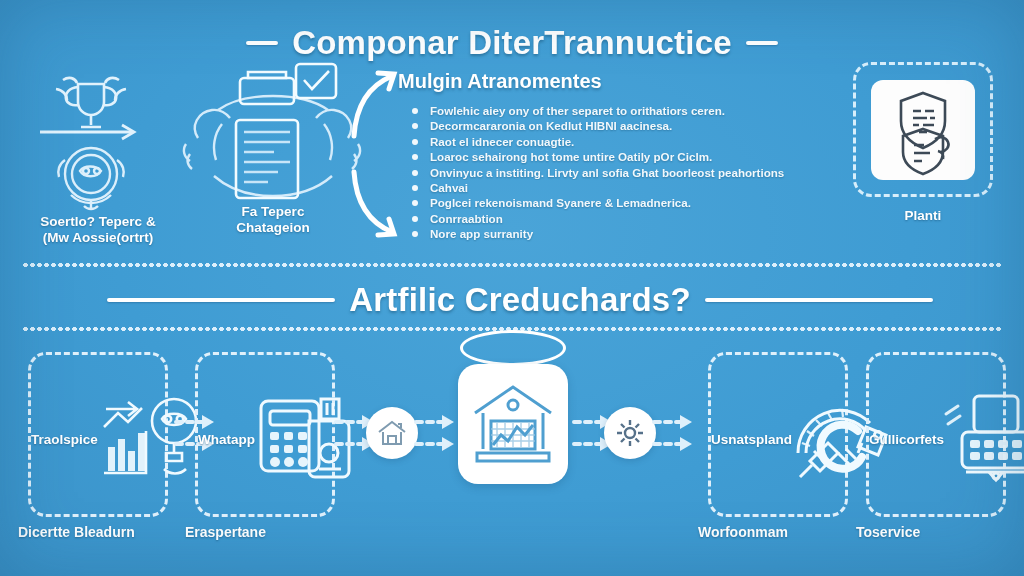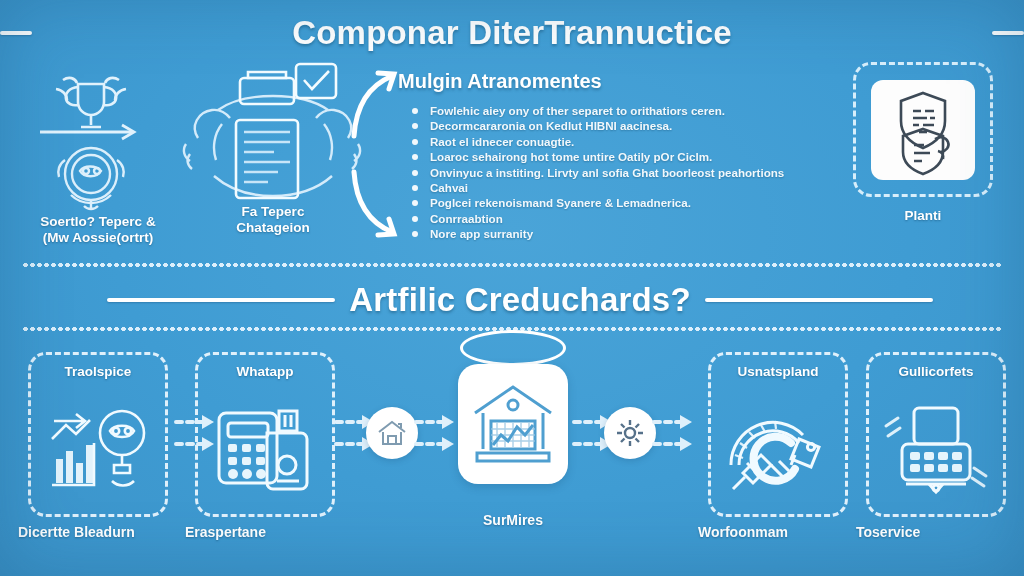--- a/index.html
+++ b/index.html
@@ -18,21 +18,21 @@
      box-shadow: inset 0 0 70px rgba(20,80,120,.28);
      pointer-events:none;}
 
   
   .hdr{position:absolute;left:0;width:1024px;display:flex;align-items:center;
        justify-content:center;gap:14px;}
   .hdr .rule{height:4px;background:#ffffff;border-radius:2px;flex:0 0 auto;
        box-shadow:0 1px 2px rgba(20,70,110,.35);}
   .hdr .txt{font-size:33px;font-weight:bold;letter-spacing:.2px;
        text-shadow:0 2px 3px rgba(17,70,105,.45);white-space:nowrap;}
-  #hdr1{top:14px;justify-content:space-between;}
+  #hdr1{top:24px;}
   #hdr1 .rule{width:32px;}
   #hdr2{top:281px;padding-left:8px;}
   #hdr2 .rule{width:228px;}
 
   .dots{position:absolute;left:22px;width:980px;height:4px;
      background-image:radial-gradient(circle, #eaf6ff 52%, rgba(255,255,255,0) 54%);
      background-size:7px 4px;background-repeat:repeat-x;opacity:.92;}
   #dots1{top:263px;}
   #dots2{top:327px;}
 
@@ -64,21 +64,21 @@
   .boxicon .white{width:104px;height:100px;background:#fdfdfd;border-radius:12px;
       display:flex;align-items:center;justify-content:center;}
   .boxcap{position:absolute;left:845px;top:208px;width:156px;text-align:center;
       font-size:13.5px;line-height:16px;font-weight:bold;
       text-shadow:0 1px 2px rgba(17,70,105,.5);}
 
   
   .cards{position:absolute;left:0;top:352px;width:1024px;height:210px;}
   .card{position:absolute;top:0;width:140px;height:165px;
       border:3px dashed #dff0fb;border-radius:18px;box-sizing:border-box;
-      display:flex;flex-direction:column;align-items:center;}
+      display:flex;flex-direction:row;align-items:center;}
   .card .inlbl{margin-top:9px;font-size:13.5px;font-weight:bold;
       text-shadow:0 1px 2px rgba(17,70,105,.5);}
   .card .art{flex:1;display:flex;align-items:center;justify-content:center;width:100%;}
   .undercap{position:absolute;top:172px;width:160px;text-align:left;
       font-size:14px;font-weight:bold;text-shadow:0 1px 2px rgba(17,70,105,.5);}
 
   .centercard{position:absolute;left:458px;top:12px;width:110px;height:120px;
       background:#ffffff;border-radius:20px;display:flex;align-items:center;
       justify-content:center;box-shadow:0 3px 8px rgba(20,70,110,.22);}
   .centercap{position:absolute;left:433px;top:160px;width:160px;text-align:center;
@@ -349,21 +349,20 @@
         <path d="M6 70h72v8H6z"></path>
         <rect x="20" y="38" width="44" height="28"></rect>
       </g>
       <g stroke="#9cc8e4" stroke-width="1.4" opacity=".85">
         <path d="M26 40v24M34 40v24M42 40v24M50 40v24M58 40v24"></path>
         <path d="M20 46h44M20 52h44M20 58h44"></path>
       </g>
       <path d="M22 62l8-10 7 6 9-14 8 8 8-10" fill="none" stroke="#4f9fd0" stroke-width="3"></path>
     </svg>
   </div>
-  <div class="centercap">SurMires</div>
 
   <div class="arrowpair" style="left:572px;top:58px">
     <svg width="42" height="46" viewBox="0 0 42 46">
       <g stroke="#dff0fb" stroke-width="4" stroke-linecap="round" fill="none" stroke-dasharray="6 5">
         <path d="M2 12h26"></path>
           <path d="M2 34h26"></path>
       </g>
       <g fill="#dff0fb">
           <path d="M28 5l12 7-12 7z"></path>
           <path d="M28 27l12 7-12 7z"></path>

